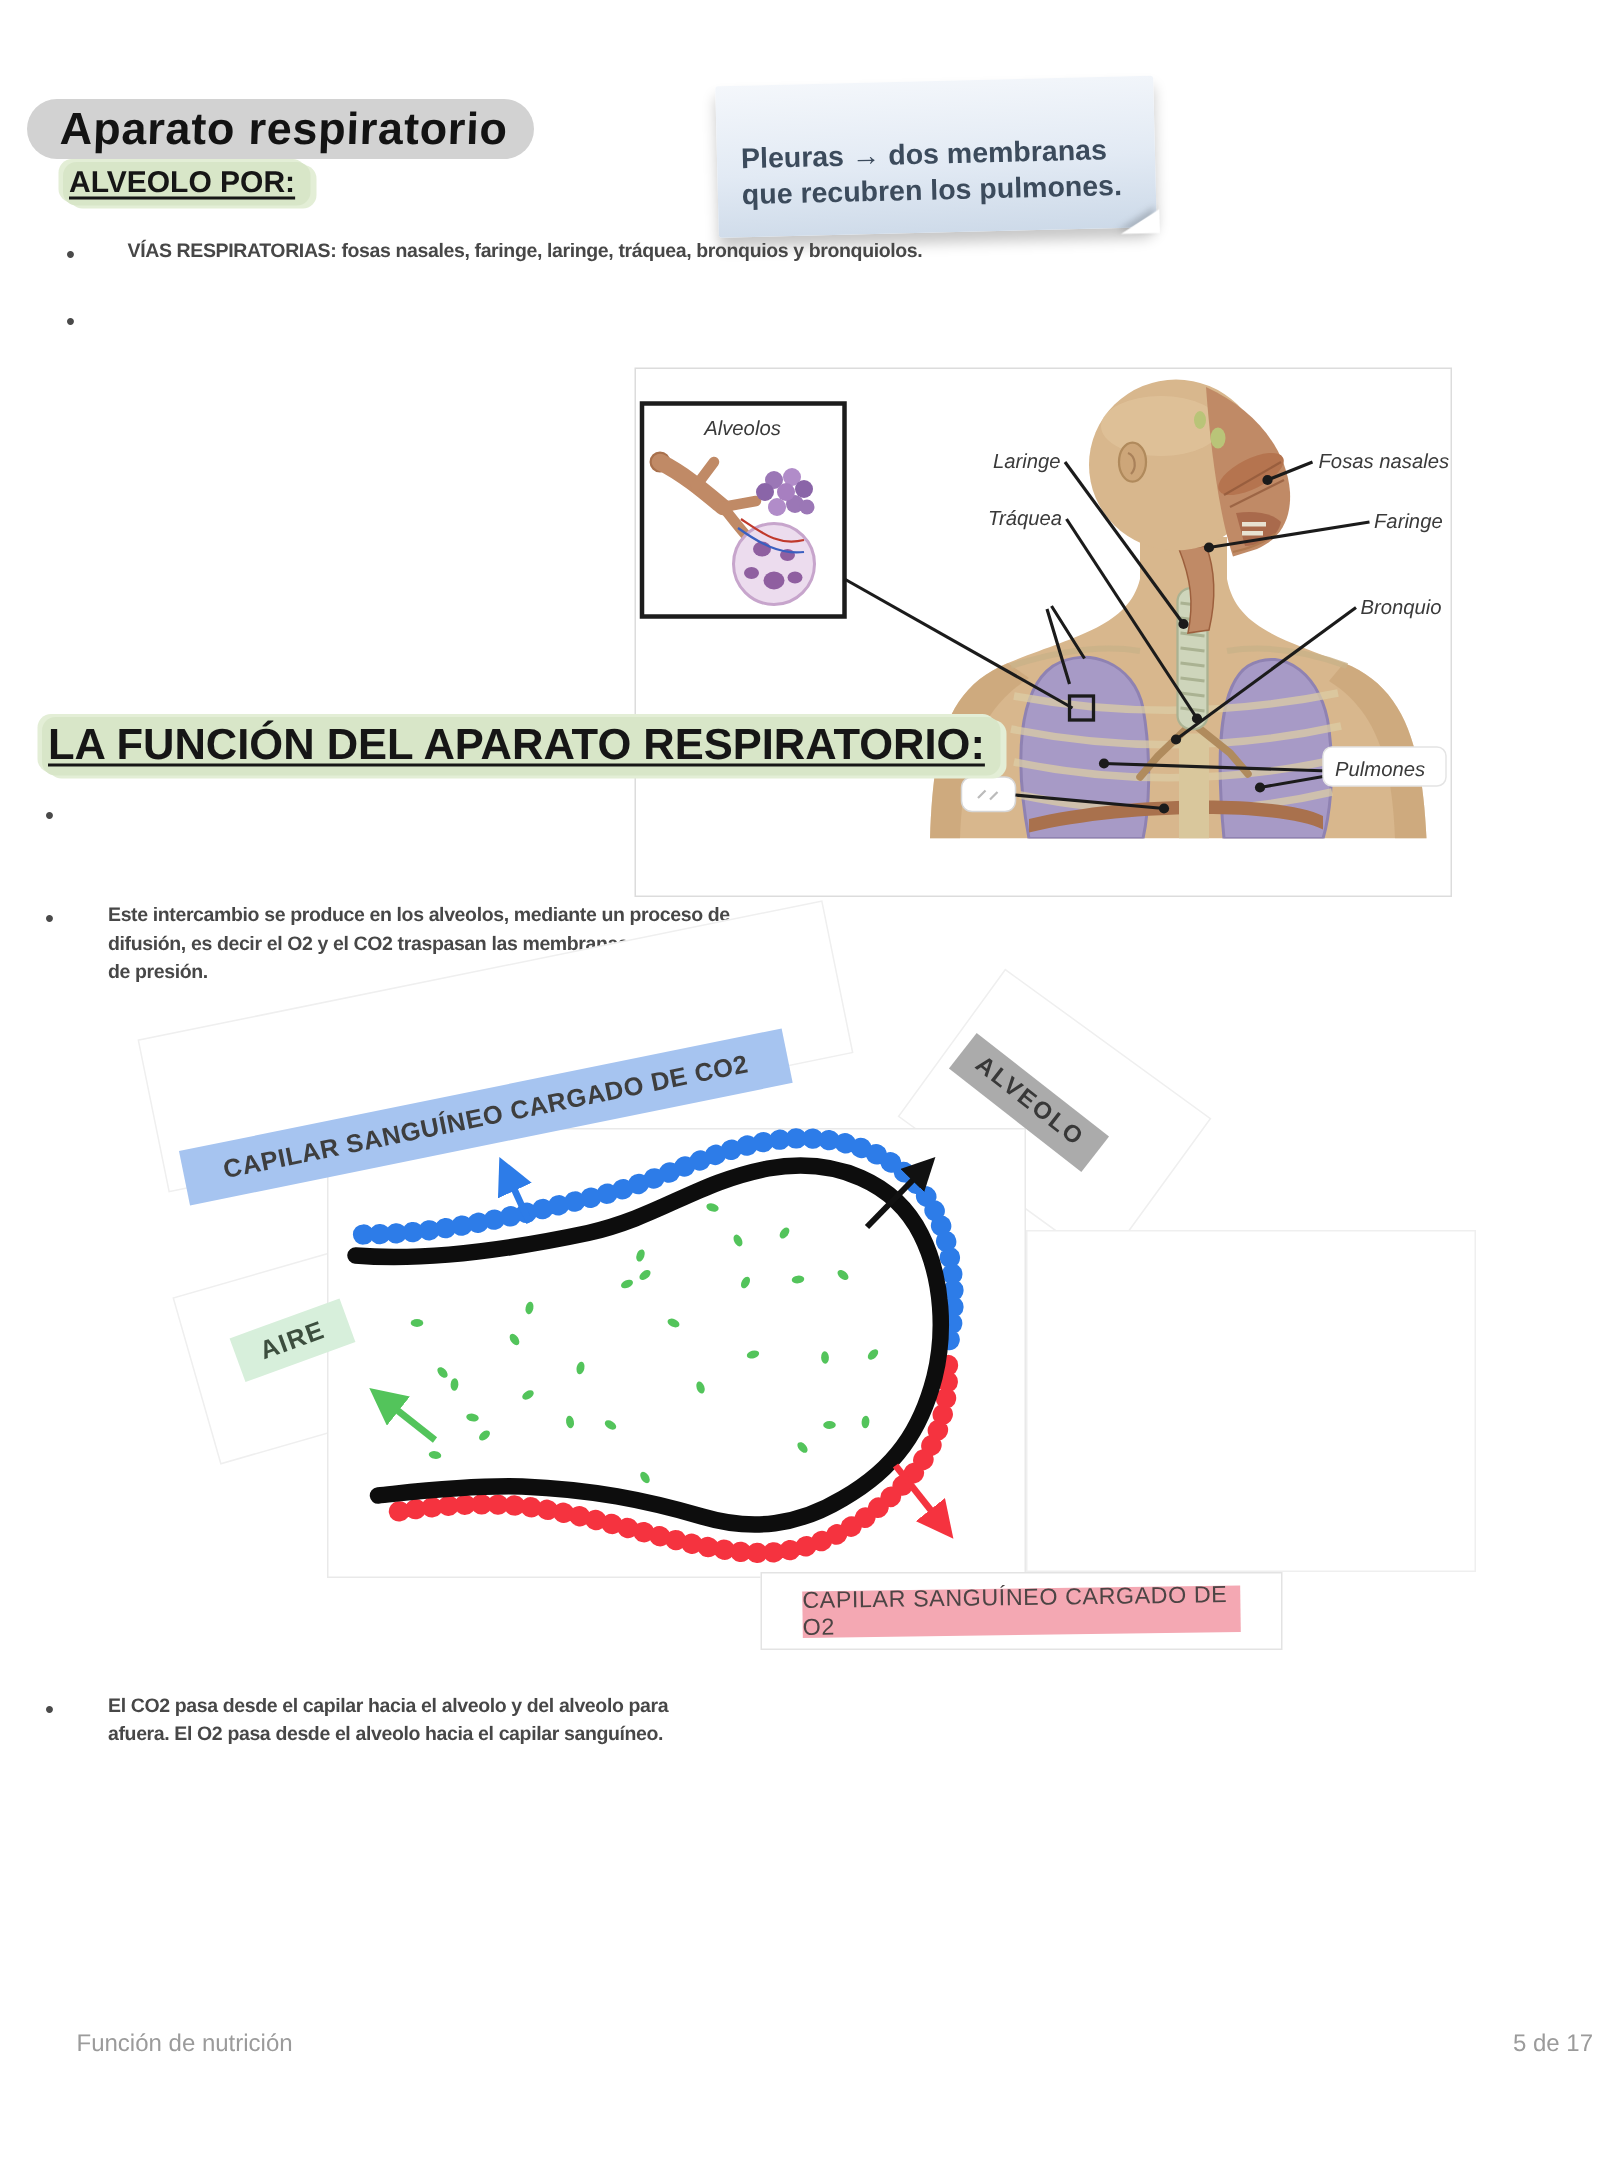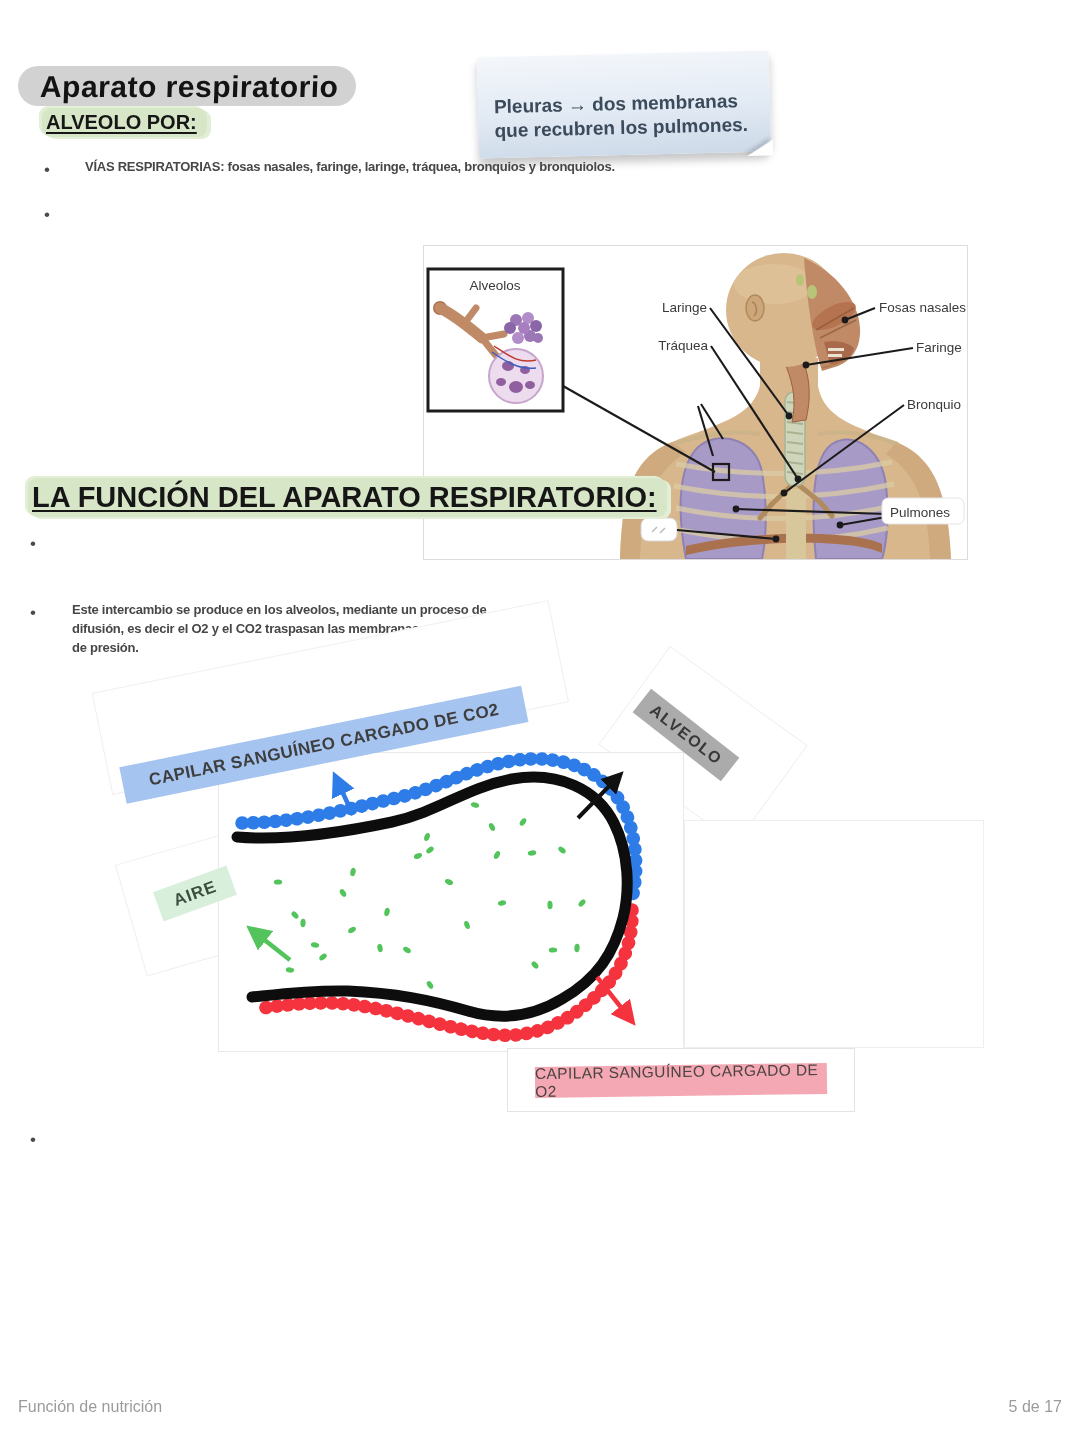--- a/index.html
+++ b/index.html
@@ -54,22 +54,22 @@
   }
   #bullet-vias    { left:44px;  top:158px; width:960px; }
   #bullet-pulmones{ left:44px;  top:203px; width:960px; }
   #bullet-interc  { left:30px;  top:532px; width:700px; z-index:5; }
   #bullet-difus   { left:30px;  top:601px; width:800px; }
   #bullet-paso    { left:30px;  top:1128px; width:760px; }
   #bullet-interc .dot, #bullet-difus .dot, #bullet-paso .dot { width:42px; flex-basis:42px; }
 
   
   #figure {
-    position:absolute; left:423px; top:245px; width:545px; height:315px;
-    background:#fff; border:1px solid #dcdcdc;
+    position:absolute; left:423px; top:245px; width:545px; height:353px;
+    background:#fff; border:1px solid #dcdcdc;font-style:italic;
   }
   #figure svg { display:block; }
   .fig-label { font-size:13.5px; fill:#3a3a3a; font-weight:400; }
   .lead { stroke:#1b1b1b; stroke-width:2.1; fill:none; }
   .lead-dot { fill:#1b1b1b; }
 
   
   #diagram { position:absolute; left:100px; top:690px; width:800px; height:445px; }
   .patch { position:absolute; background:#fff; border:1px solid #efefef; }
   #patch-main  { left:118px; top:62px;  width:466px; height:300px; border-color:#e9e9e9; }
@@ -87,31 +87,31 @@
   }
   #label-alveolo {
     left:530px; top:30px; width:112px; height:30px; background:var(--band-gray);
     transform:rotate(38deg); font-size:16px; letter-spacing:1.5px; color:#383838;
   }
   #label-aire {
     left:56px; top:188px; width:78px; height:31px; background:var(--band-green);
     transform:rotate(-20deg); font-size:17px; letter-spacing:1px; color:#3c4e3e;
   }
   #label-o2-box {
-    position:absolute; left:407px; top:358px; width:348px; height:64px; z-index:3;
+    position:absolute; left:407px; top:358px; width:348px; height:52px; z-index:3;
     background:#fff; border:1px solid #e3e3e3; display:flex; align-items:center; justify-content:center;
   }
   #label-o2 {
     width:292px; height:31px; background:var(--band-pink); transform:rotate(-.8deg);
     display:flex; align-items:center; justify-content:center;
     font-size:15.5px; color:#4c4444; letter-spacing:.4px; font-weight:400;
   }
 
   
-  .footer { position:absolute; top:1398px; font-size:16px; color:#9b9b9b; }
+  .footer { position:absolute; top:1354px; font-size:16px; color:#9b9b9b;margin-left:33px; }
   #footer-left { left:18px; }
   #footer-right { right:18px; }
 </style>
 </head>
 <body>
 
 <div id="page">
 
   <div class="title-pill">
     <span>Aparato respiratorio</span>
@@ -330,17 +330,19 @@
     <div class="band-label" id="label-co2">CAPILAR SANGUÍNEO CARGADO DE CO2</div>
     <div class="band-label" id="label-alveolo">ALVEOLO</div>
     <div class="band-label" id="label-aire">AIRE</div>
     <div id="label-o2-box">
       <div id="label-o2">CAPILAR SANGUÍNEO CARGADO DE O2</div>
     </div>
   </div>
 
   <div class="bullet" id="bullet-paso">
     <span class="dot">•</span>
+    <span class="txt preline">El CO2 pasa desde el capilar hacia el alveolo y del alveolo para
+afuera. El O2 pasa desde el alveolo hacia el capilar sanguíneo.</span>
   </div>
 
   <div class="footer" id="footer-left">Función de nutrición</div>
   <div class="footer" id="footer-right">5 de 17</div>
 </div>
 
 </body></html>

